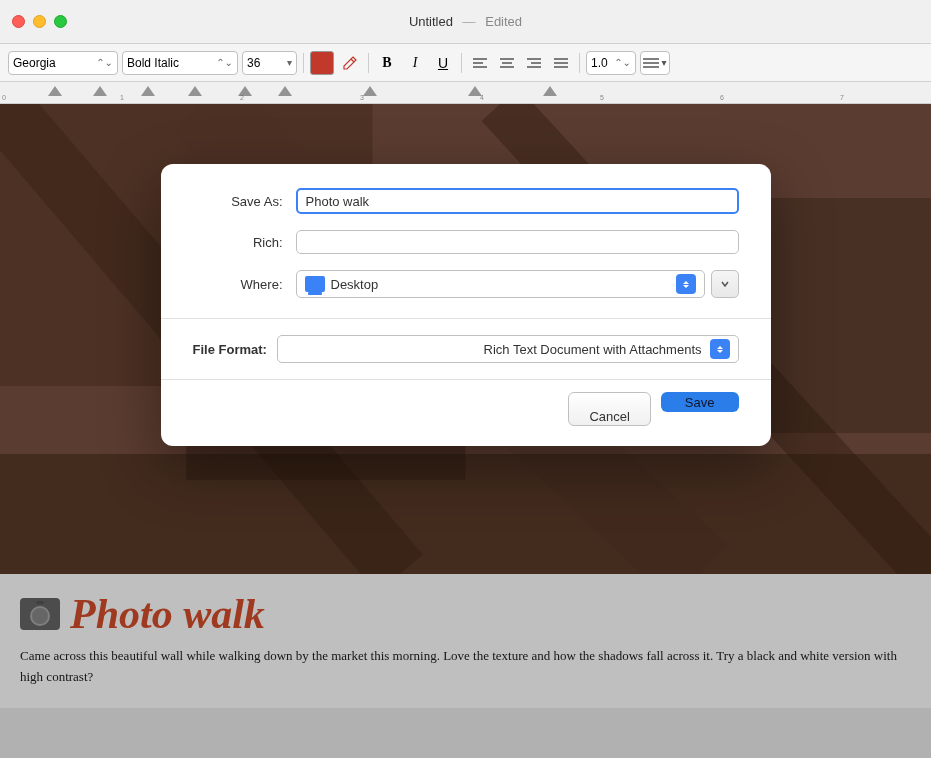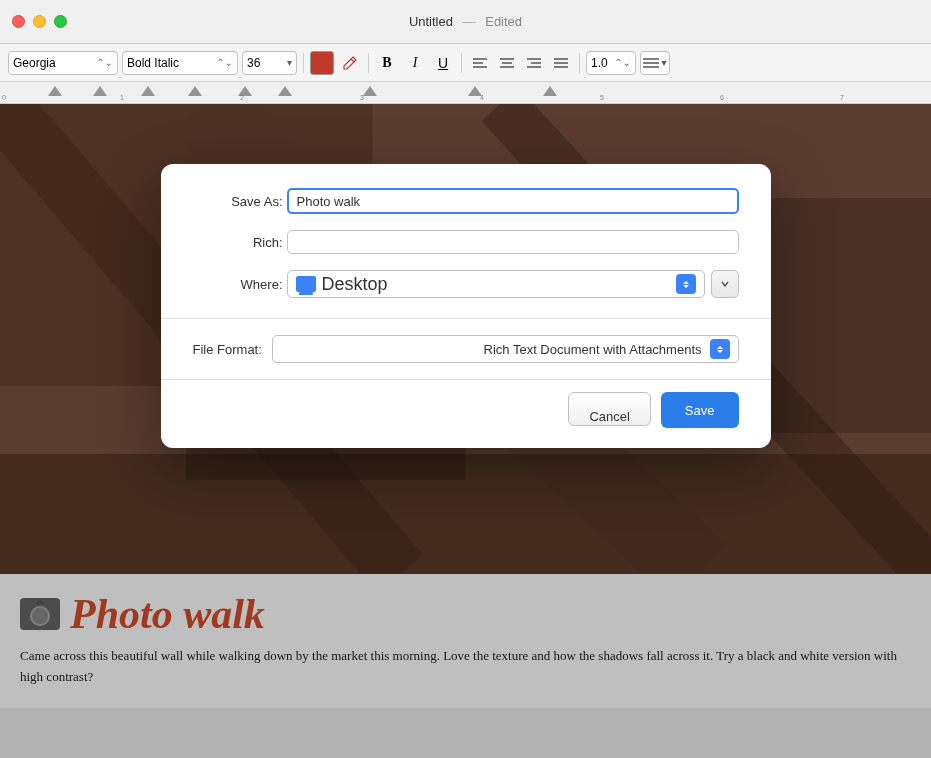--- a/index.html
+++ b/index.html
@@ -283,21 +283,21 @@
     .dialog-row.where-row {
       margin-bottom: 0;
     }
 
     .dialog-label {
       font-size: 13px;
       color: #333;
       text-align: right;
       width: 90px;
       flex-shrink: 0;
-      margin-right: 4px;
+      margin-right: 13px;
     }
 
     .save-name-input {
       flex: 1;
       height: 26px;
       border: 2px solid #3b82f6;
       border-radius: 5px;
       padding: 0 8px;
       font-size: 13px;
       outline: none;
@@ -375,21 +375,21 @@
       padding: 16px 32px;
       border-top: 1px solid #e0e0e0;
       display: flex;
       align-items: center;
     }
 
     .file-format-label {
       font-size: 13px;
       color: #333;
       margin-right: 10px;
-      font-weight: 400;
+      font-weight: 700;
     }
 
     .file-format-select {
       flex: 1;
       height: 28px;
       border: 1px solid #c0c0c0;
       border-radius: 5px;
       background: white;
       padding: 0 8px;
       font-size: 13px;
@@ -433,28 +433,28 @@
       padding: 16px 20px;
       border: 1px solid #c0c0c0;
       border-radius: 6px;
       background: linear-gradient(to bottom, #ffffff, #f0f0f0);
       font-size: 13px;
       cursor: pointer;
       color: #333;
     }
 
     .btn-save {
-      height: 36px;
+      height: 20px;
       padding: 0 24px;
       border: none;
       border-radius: 6px;
       background: #2b7de9;
       font-size: 13px;
       cursor: pointer;
-      color: #ffffff;
+      color: #0f172a;
       font-weight: 500;
     }
 
     .select-chevron {
       font-size: 10px;
       color: #666;
       margin-left: auto;
     }
   </style>
 </head>
@@ -629,21 +629,21 @@
         <div class="dialog-row">
           <label class="dialog-label">Rich:</label>
           <input class="tags-input" type="text" style="">
         </div>
 
         <div class="dialog-row where-row">
           <label class="dialog-label">Where:</label>
           <div class="where-container">
             <div class="where-select">
               <div class="desktop-icon"></div>
-              <span style="font-size:18px; color:#333;">Desktop</span>
+              <span style="font-size:13px; color:#333;">Desktop</span>
               <div style="margin-left:auto; display:flex; flex-direction:column; align-items:center; justify-content:center; background:#3b82f6; border-radius:4px; width:20px; height:20px;">
                 <div class="format-updown-arrows">
                   <div class="format-arrow up"></div>
                   <div class="format-arrow down"></div>
                 </div>
               </div>
             </div>
             <div class="where-chevron">
               <svg width="10" height="10" viewBox="0 0 10 10">
                 <polyline points="2,3 5,7 8,3" fill="none" stroke="#555" stroke-width="1.5"></polyline>

